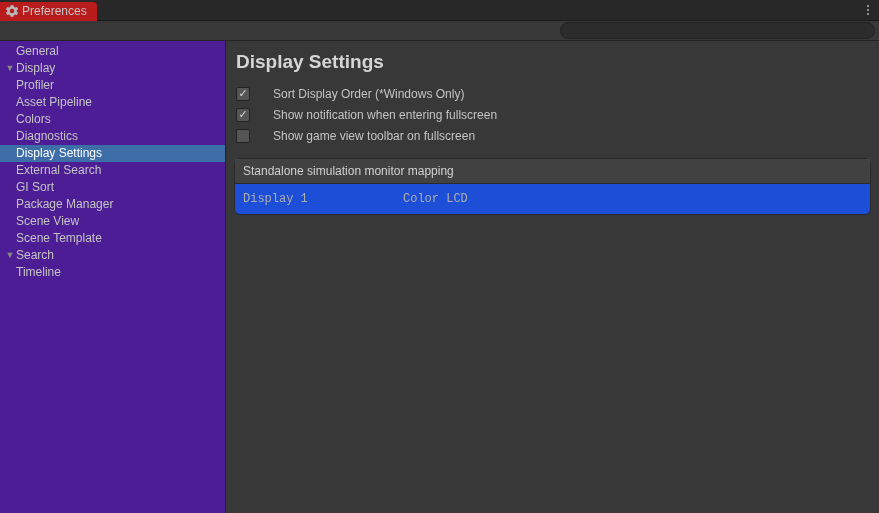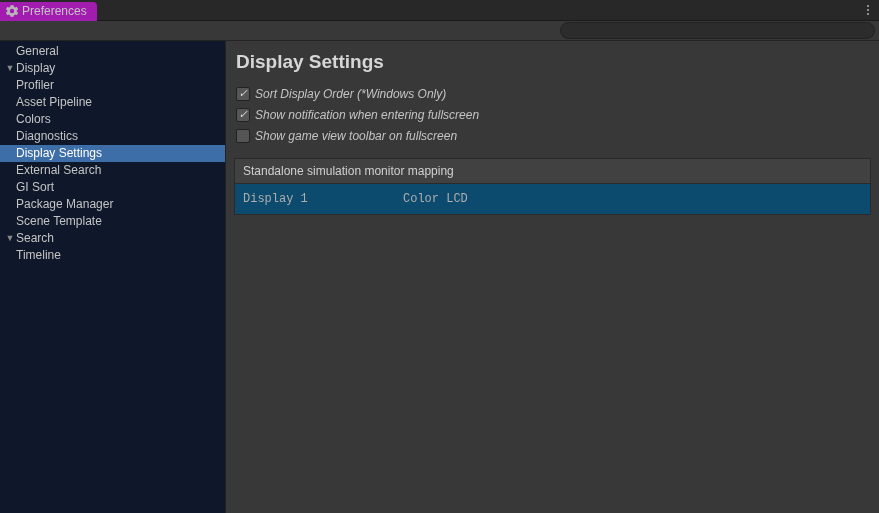--- a/index.html
+++ b/index.html
@@ -15,21 +15,21 @@
       flex-direction: column;
     }
     .titlebar {
       height: 21px;
       background: #282828;
       display: flex;
       align-items: center;
       border-bottom: 1px solid #1a1a1a;
     }
     .tab {
-      background: #a21caf;
+      background: #b91c1c;
       height: 19px;
       padding: 0 10px 0 6px;
       display: flex;
       align-items: center;
       gap: 4px;
       border-top-right-radius: 4px;
       margin-top: 2px;
       color: #c4c4c4;
     }
     .gear-icon {
@@ -77,21 +77,21 @@
       pointer-events: none;
       color: #888;
     }
     .body {
       flex: 1;
       display: flex;
       min-height: 0;
     }
     .sidebar {
       width: 226px;
-      background: #0f172a;
+      background: #4c1d95;
       border-right: 1px solid #232323;
       overflow-y: auto;
       padding-top: 2px;
     }
     .tree-item {
       height: 17px;
       line-height: 17px;
       padding-left: 16px;
       cursor: pointer;
       color: #c4c4c4;
@@ -120,24 +120,23 @@
     }
     .page-title {
       font-size: 19px;
       font-weight: 600;
       color: #d6d6d6;
       margin: 2px 0 10px 2px;
     }
     .check-row {
       display: flex;
       align-items: center;
-      gap: 5px;
+      gap: 23px;
       height: 21px;
       padding-left: 2px;
-      font-style: italic;
     }
     .checkbox {
       width: 14px; height: 14px;
       background: #555;
       border: 1px solid #222;
       border-radius: 2px;
       display: inline-flex;
       align-items: center;
       justify-content: center;
       cursor: pointer;
@@ -145,22 +144,22 @@
     .checkbox.checked::after {
       content: "✓";
       font-size: 11px;
       color: #d6d6d6;
       line-height: 1;
     }
     .check-label { color: #c4c4c4; }
     .section-box {
       margin-top: 12px;
       border: 1px solid #2a2a2a;
-      border-radius: 0;
-      background: #0c4a6e;
+      border-radius: 6px;
+      background: #1d4ed8;
     }
     .section-header {
       background: #414141;
       padding: 5px 8px;
       color: #d0d0d0;
       border-bottom: 1px solid #2a2a2a;
       font-weight: 500;
     }
     .map-row {
       display: flex;
@@ -230,20 +229,23 @@
       <div class="tree-item">
         <span>External Search</span>
       </div>
       <div class="tree-item">
         <span>GI Sort</span>
       </div>
       <div class="tree-item">
         <span>Package Manager</span>
       </div>
       <div class="tree-item">
+        <span>Scene View</span>
+      </div>
+      <div class="tree-item">
         <span>Scene Template</span>
       </div>
       <div class="tree-item expandable">
         <span class="fold">▼</span>
         <span>Search</span>
       </div>
       <div class="tree-item">
         <span>Timeline</span>
       </div>
     </div>

